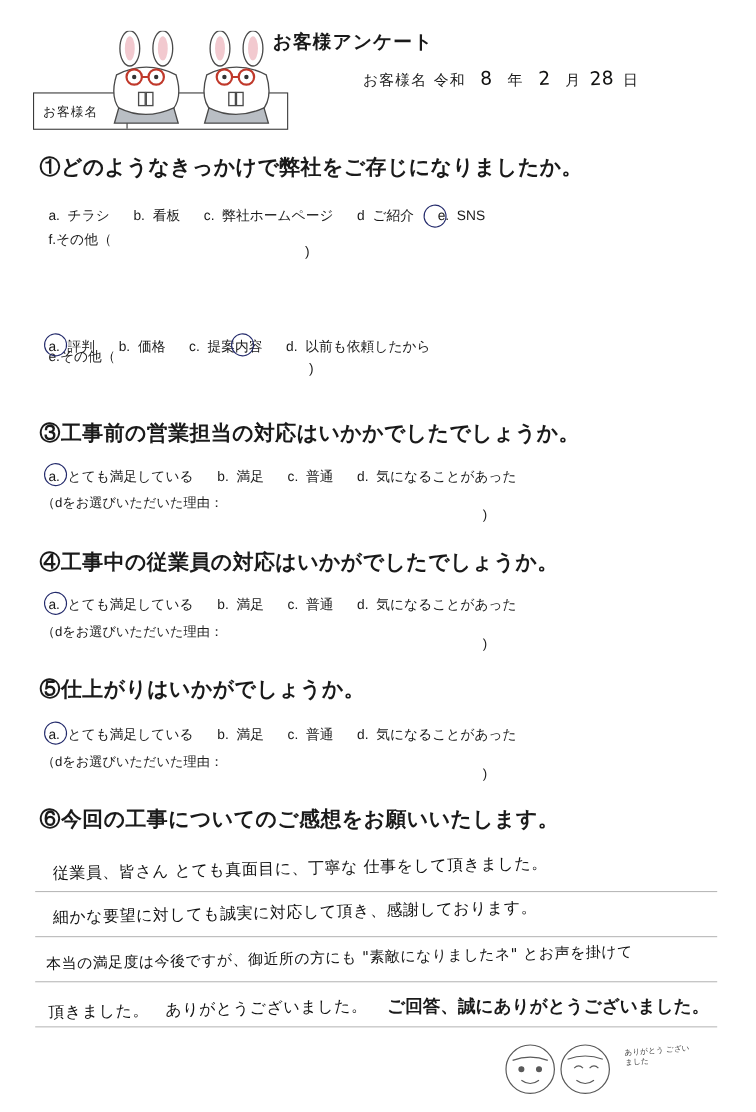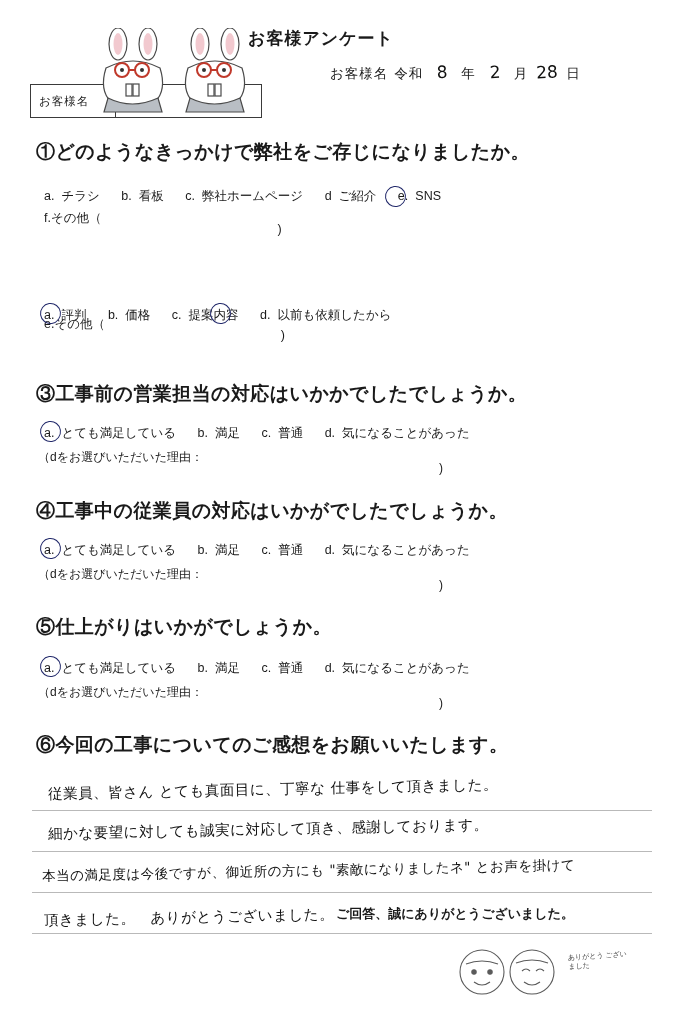--- a/index.html
+++ b/index.html
@@ -160,23 +160,23 @@
     position: absolute;
     font-family: "DejaVu Sans", sans-serif;
     font-size: 14.5px;
     color: #111;
     white-space: nowrap;
     transform: rotate(-1.2deg);
     letter-spacing: 0.5px;
   }
   .thanks {
     position: absolute;
-    left: 336px;
+    left: 352px;
     top: 905px;
-    font-size: 13px;
+    font-size: 16px;
     font-weight: bold;
   }
   .company {
     position: absolute;
     left: 232px;
     top: 958px;
     font-size: 16px;
     font-weight: bold;
     letter-spacing: 1px;
   }

